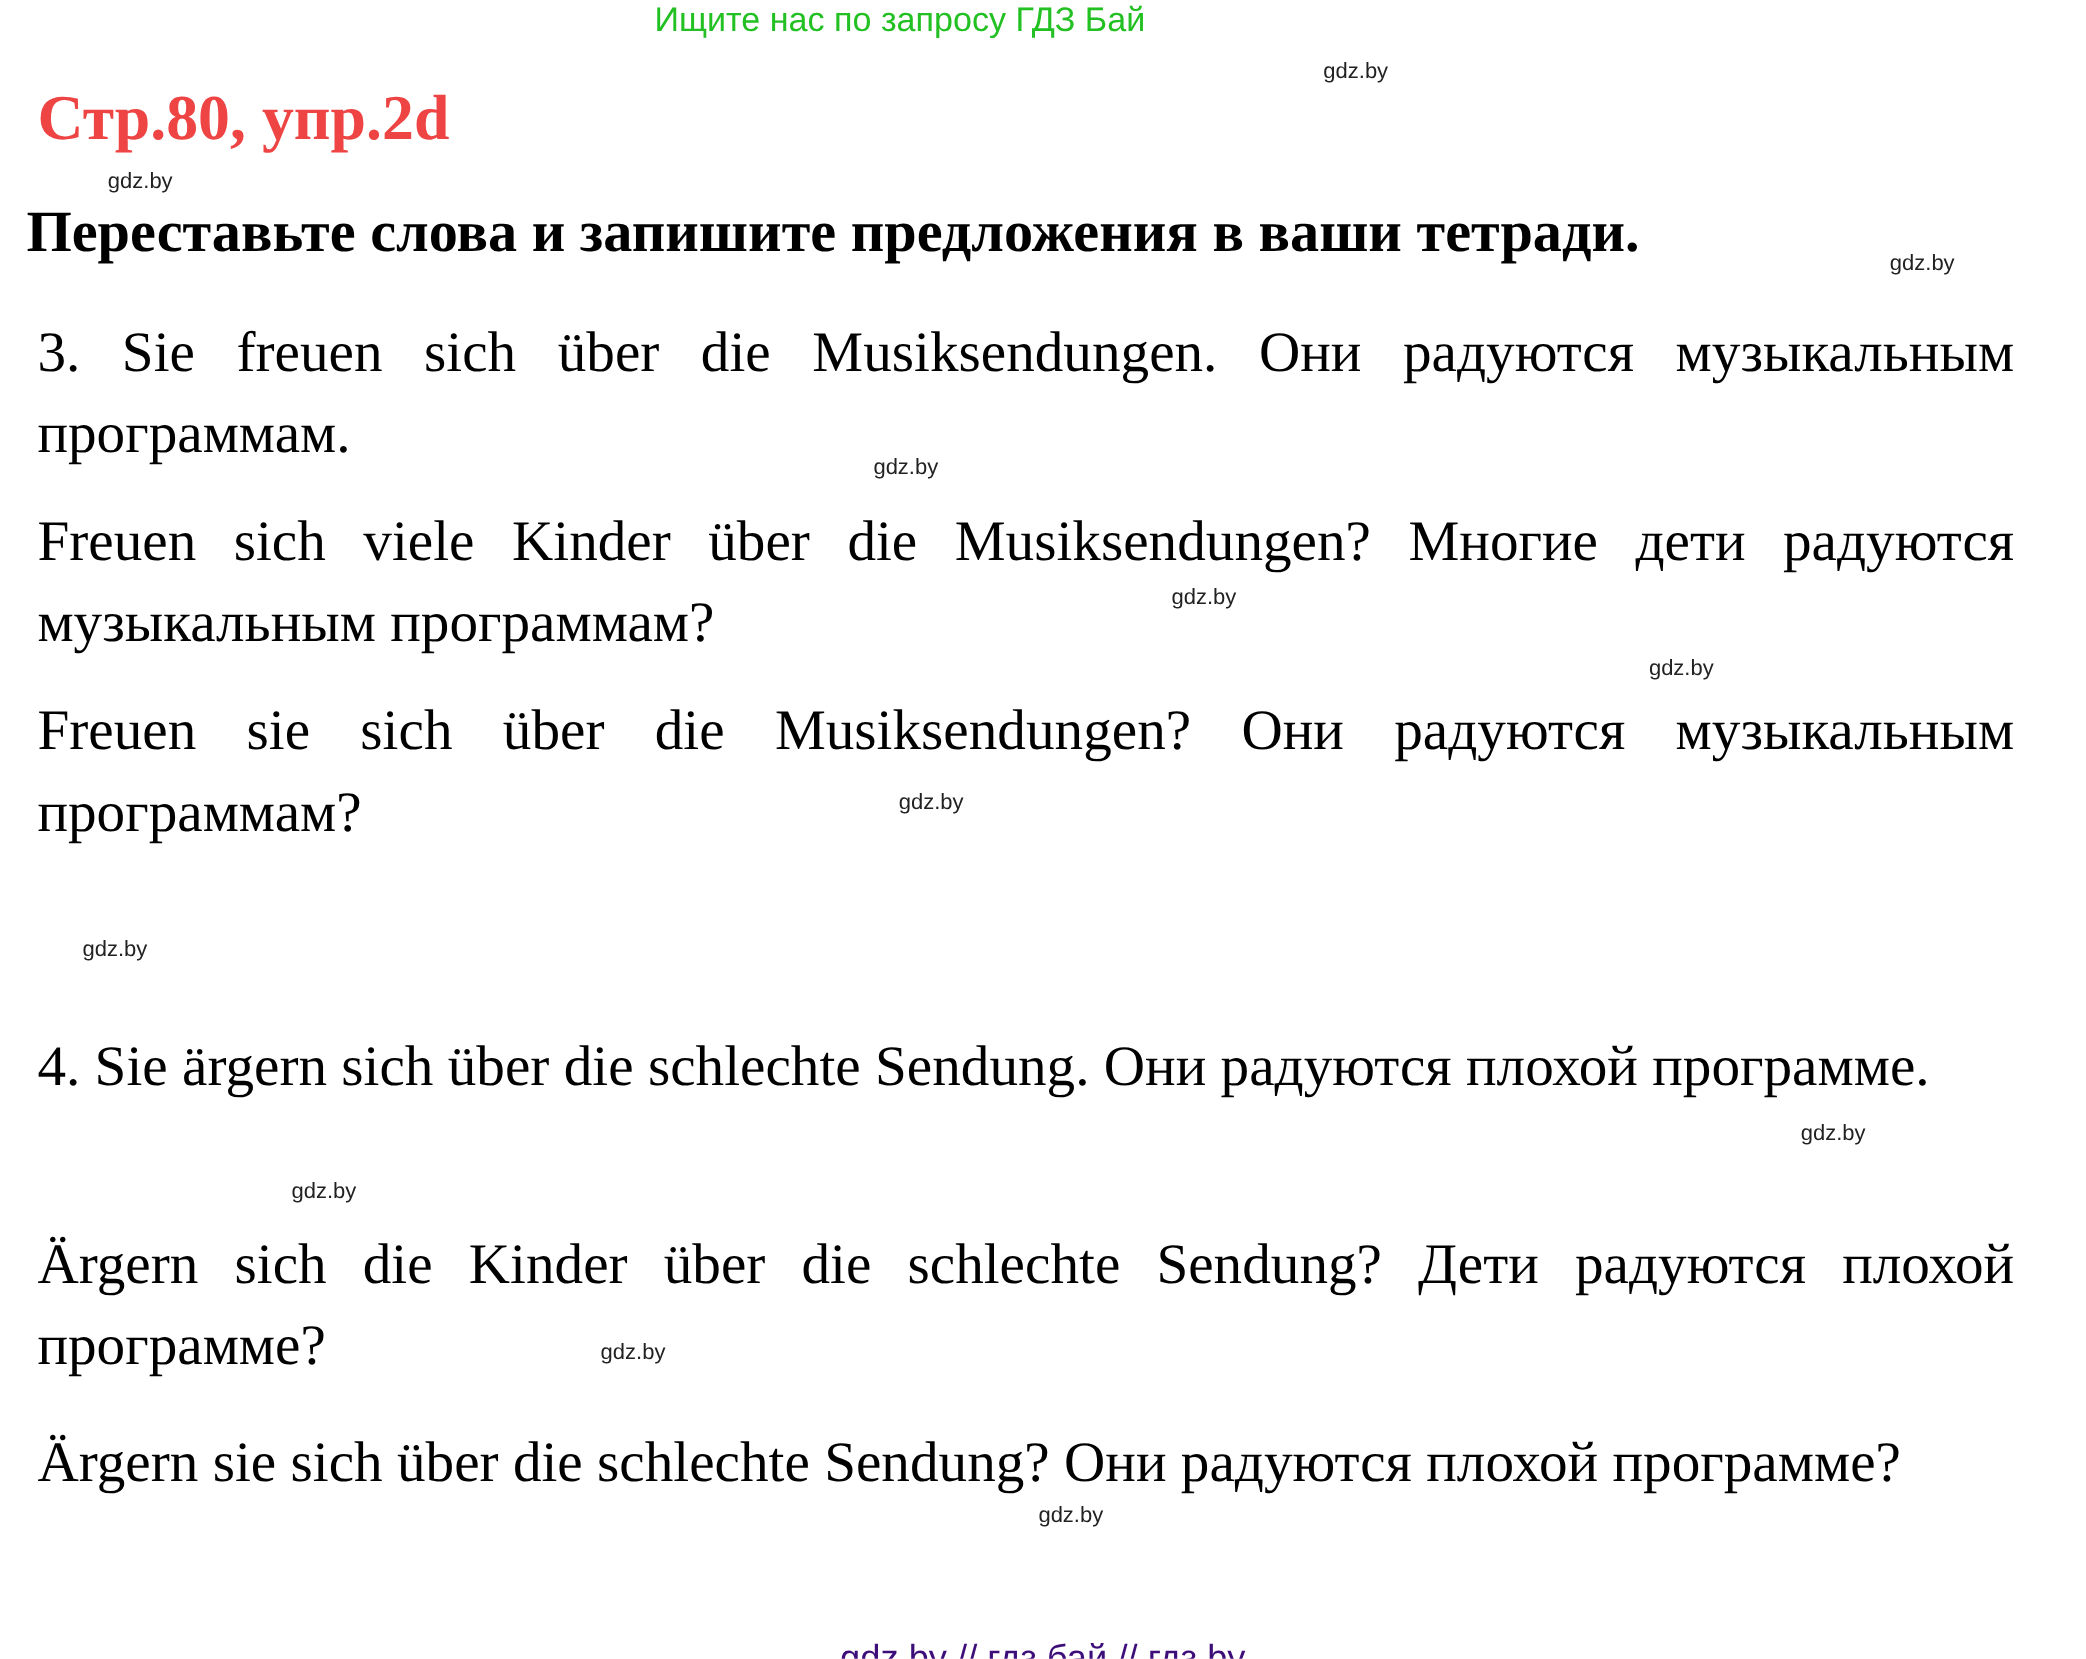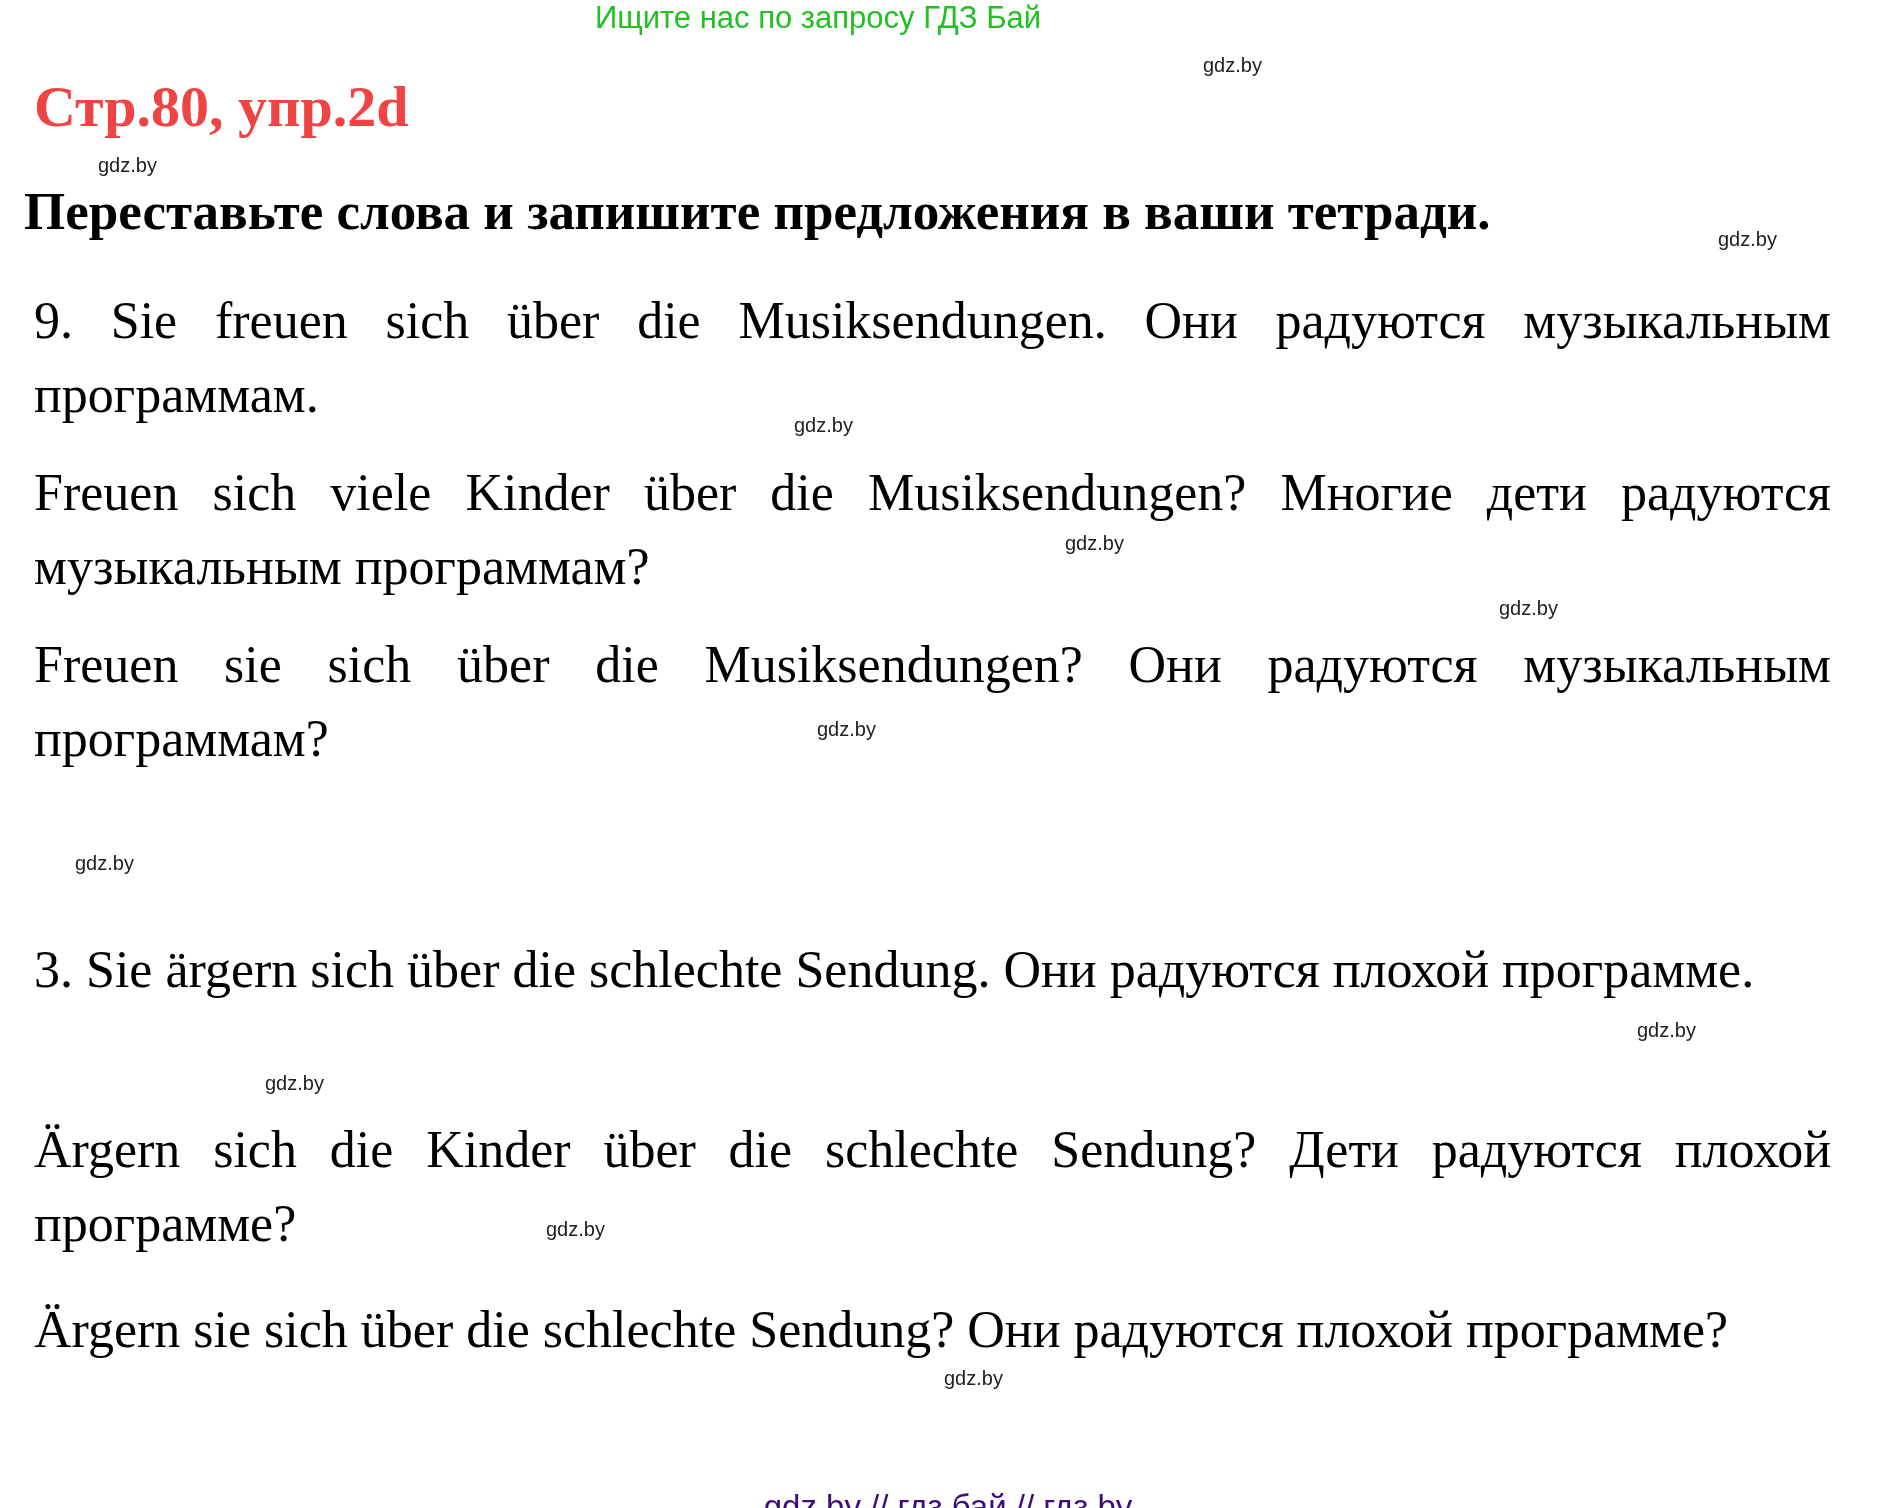--- a/index.html
+++ b/index.html
@@ -20,33 +20,33 @@
 <div class="abs wm" style="left:1203px;top:50px">gdz.by</div>
 
 <div class="abs title">Стр.80, упр.2d</div>
 
 <div class="abs wm" style="left:98px;top:150px">gdz.by</div>
 
 <div class="abs subtitle">Переставьте слова и запишите предложения в ваши тетради.</div>
 
 <div class="abs wm" style="left:1718px;top:224px">gdz.by</div>
 
-<div class="para full-wrap" style="top:284px">9. Sie freuen sich über die Musiksendungen. Они радуются музыкальным программам.</div>
+<div class="para full-wrap" style="top:284px">3. Sie freuen sich über die Musiksendungen. Они радуются музыкальным программам.</div>
 <div class="abs wm" style="left:794px;top:410px">gdz.by</div>
 
 <div class="para" style="top:456px">Freuen sich viele Kinder über die Musiksendungen? Многие дети радуются музыкальным программам?</div>
 <div class="abs wm" style="left:1065px;top:528px">gdz.by</div>
 <div class="abs wm" style="left:1499px;top:593px">gdz.by</div>
 
 <div class="para" style="top:628px">Freuen sie sich über die Musiksendungen? Они радуются музыкальным программам?</div>
 <div class="abs wm" style="left:817px;top:714px">gdz.by</div>
 
 <div class="abs wm" style="left:75px;top:848px">gdz.by</div>
 
-<div class="para" style="top:933px">3. Sie ärgern sich über die schlechte Sendung. Они радуются плохой программе.</div>
+<div class="para" style="top:933px">4. Sie ärgern sich über die schlechte Sendung. Они радуются плохой программе.</div>
 <div class="abs wm" style="left:1637px;top:1015px">gdz.by</div>
 <div class="abs wm" style="left:265px;top:1068px">gdz.by</div>
 
 <div class="para" style="top:1113px">Ärgern sich die Kinder über die schlechte Sendung? Дети радуются плохой программе?</div>
 <div class="abs wm" style="left:546px;top:1214px">gdz.by</div>
 
 <div class="para" style="top:1293px">Ärgern sie sich über die schlechte Sendung? Они радуются плохой программе?</div>
 <div class="abs wm" style="left:944px;top:1363px">gdz.by</div>
 
 <div class="abs footer" style="color:#3d0e7a">gdz by  //  гдз бай  //  гдз by</div>

